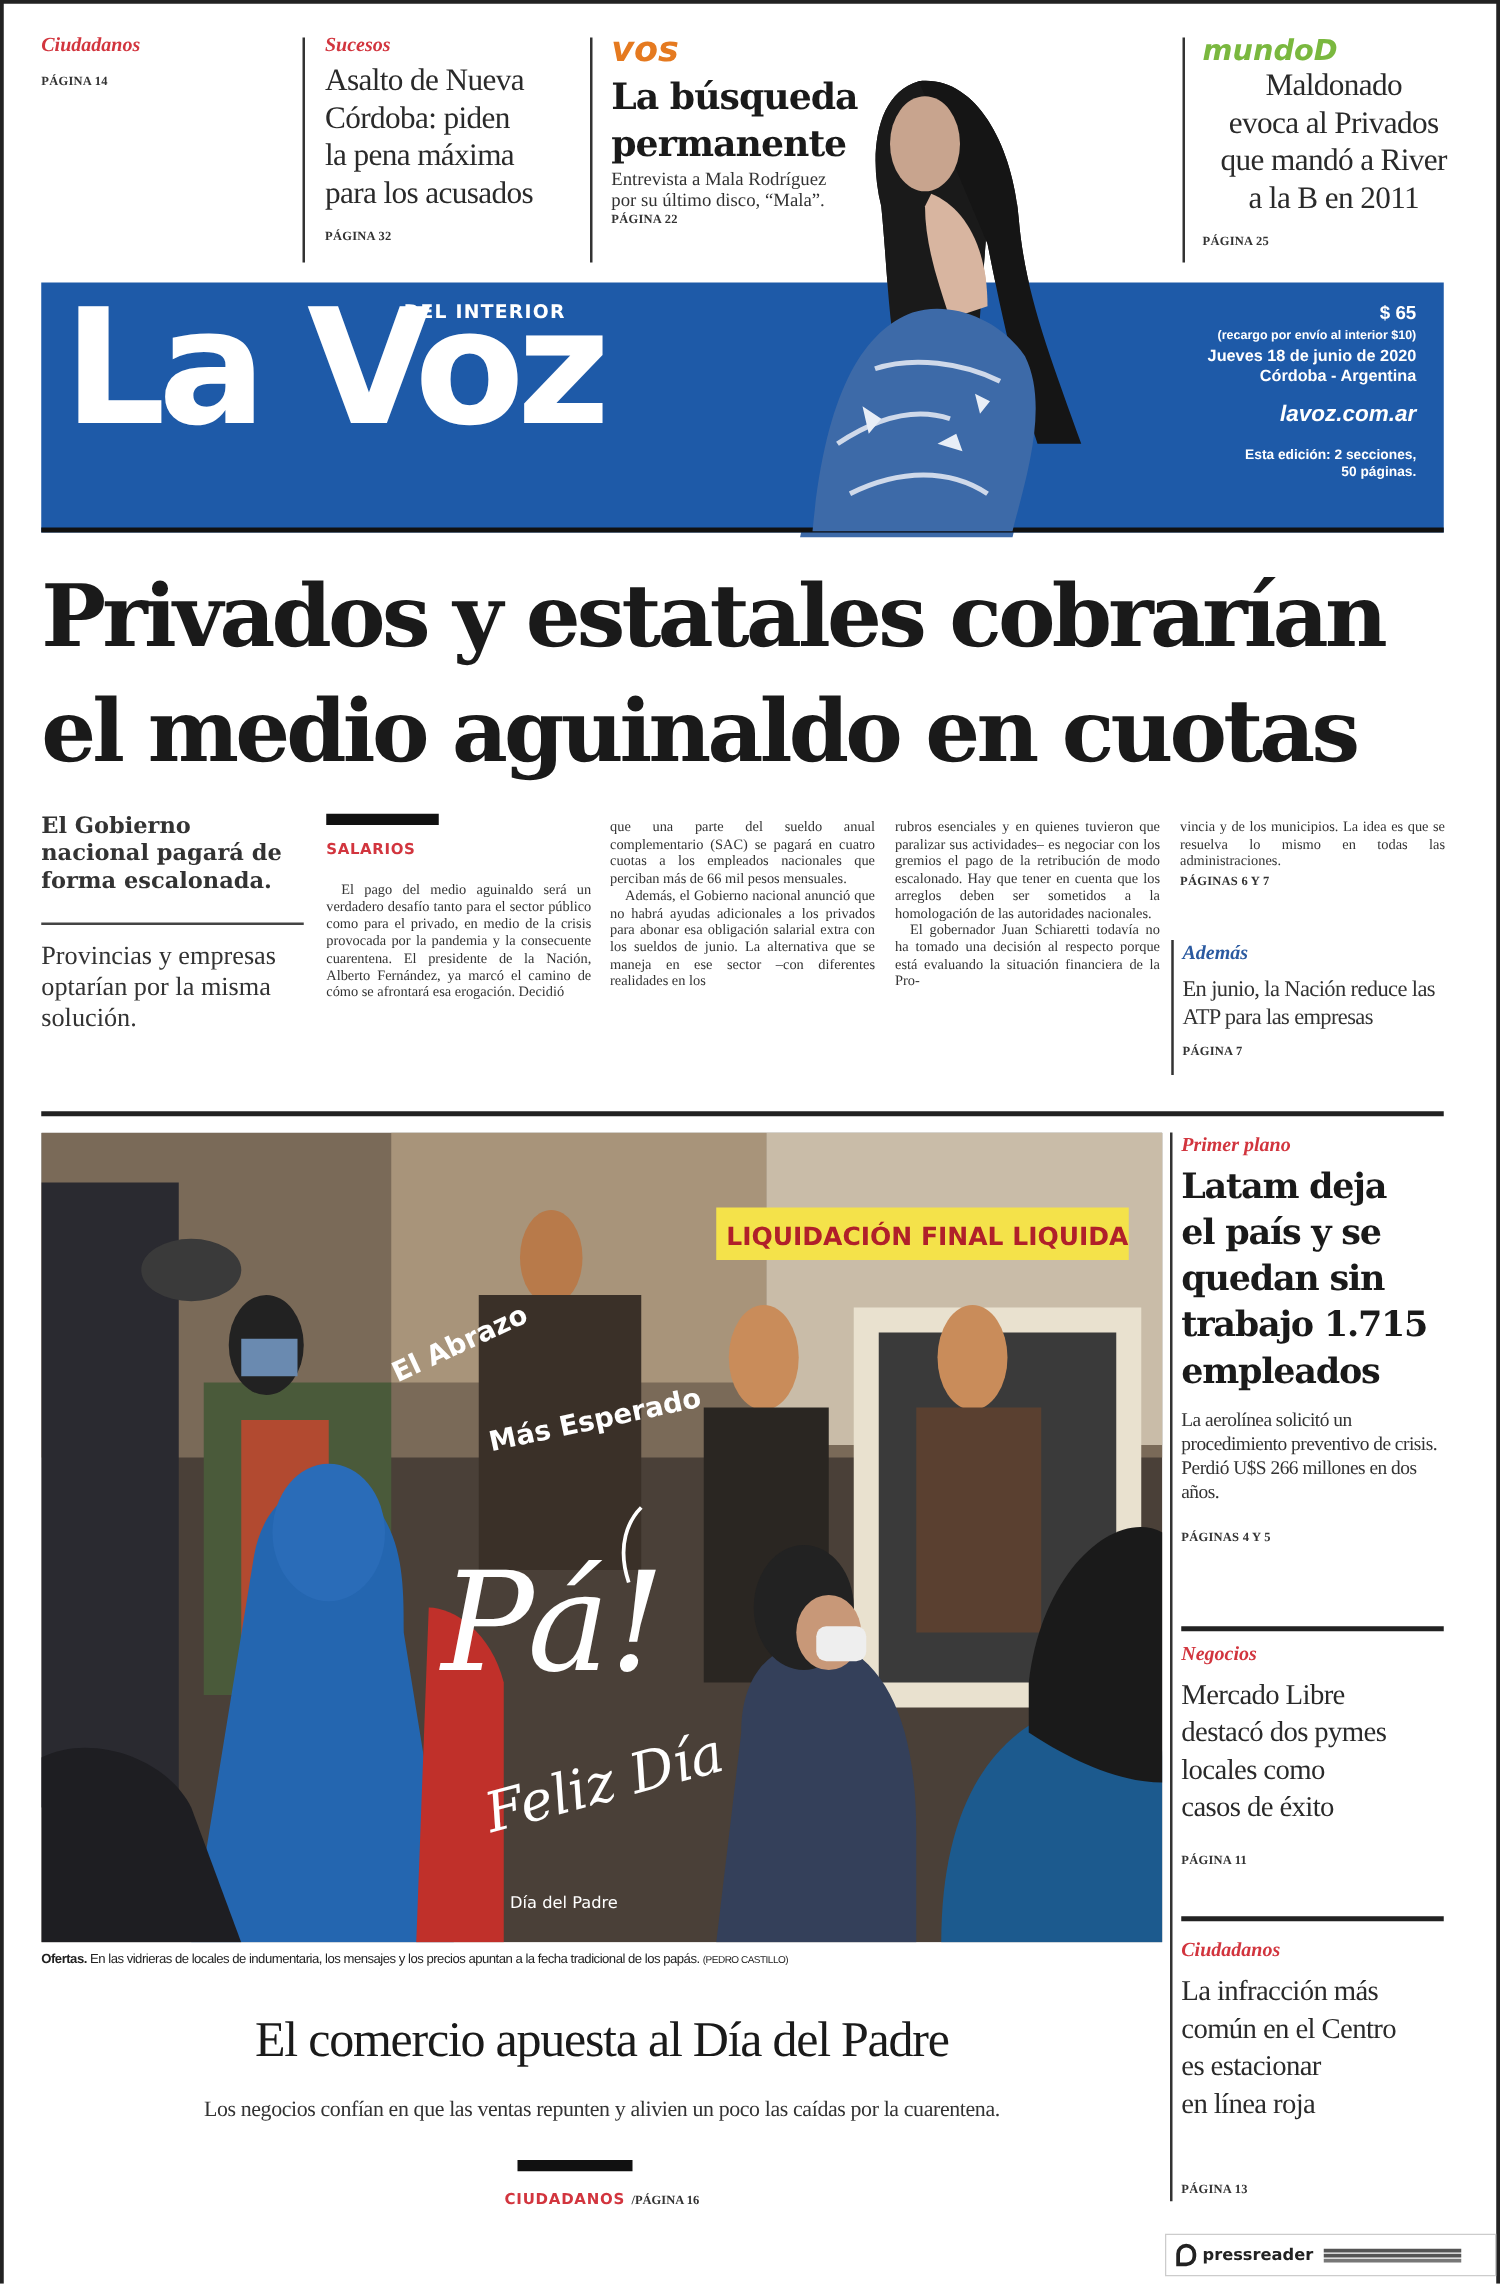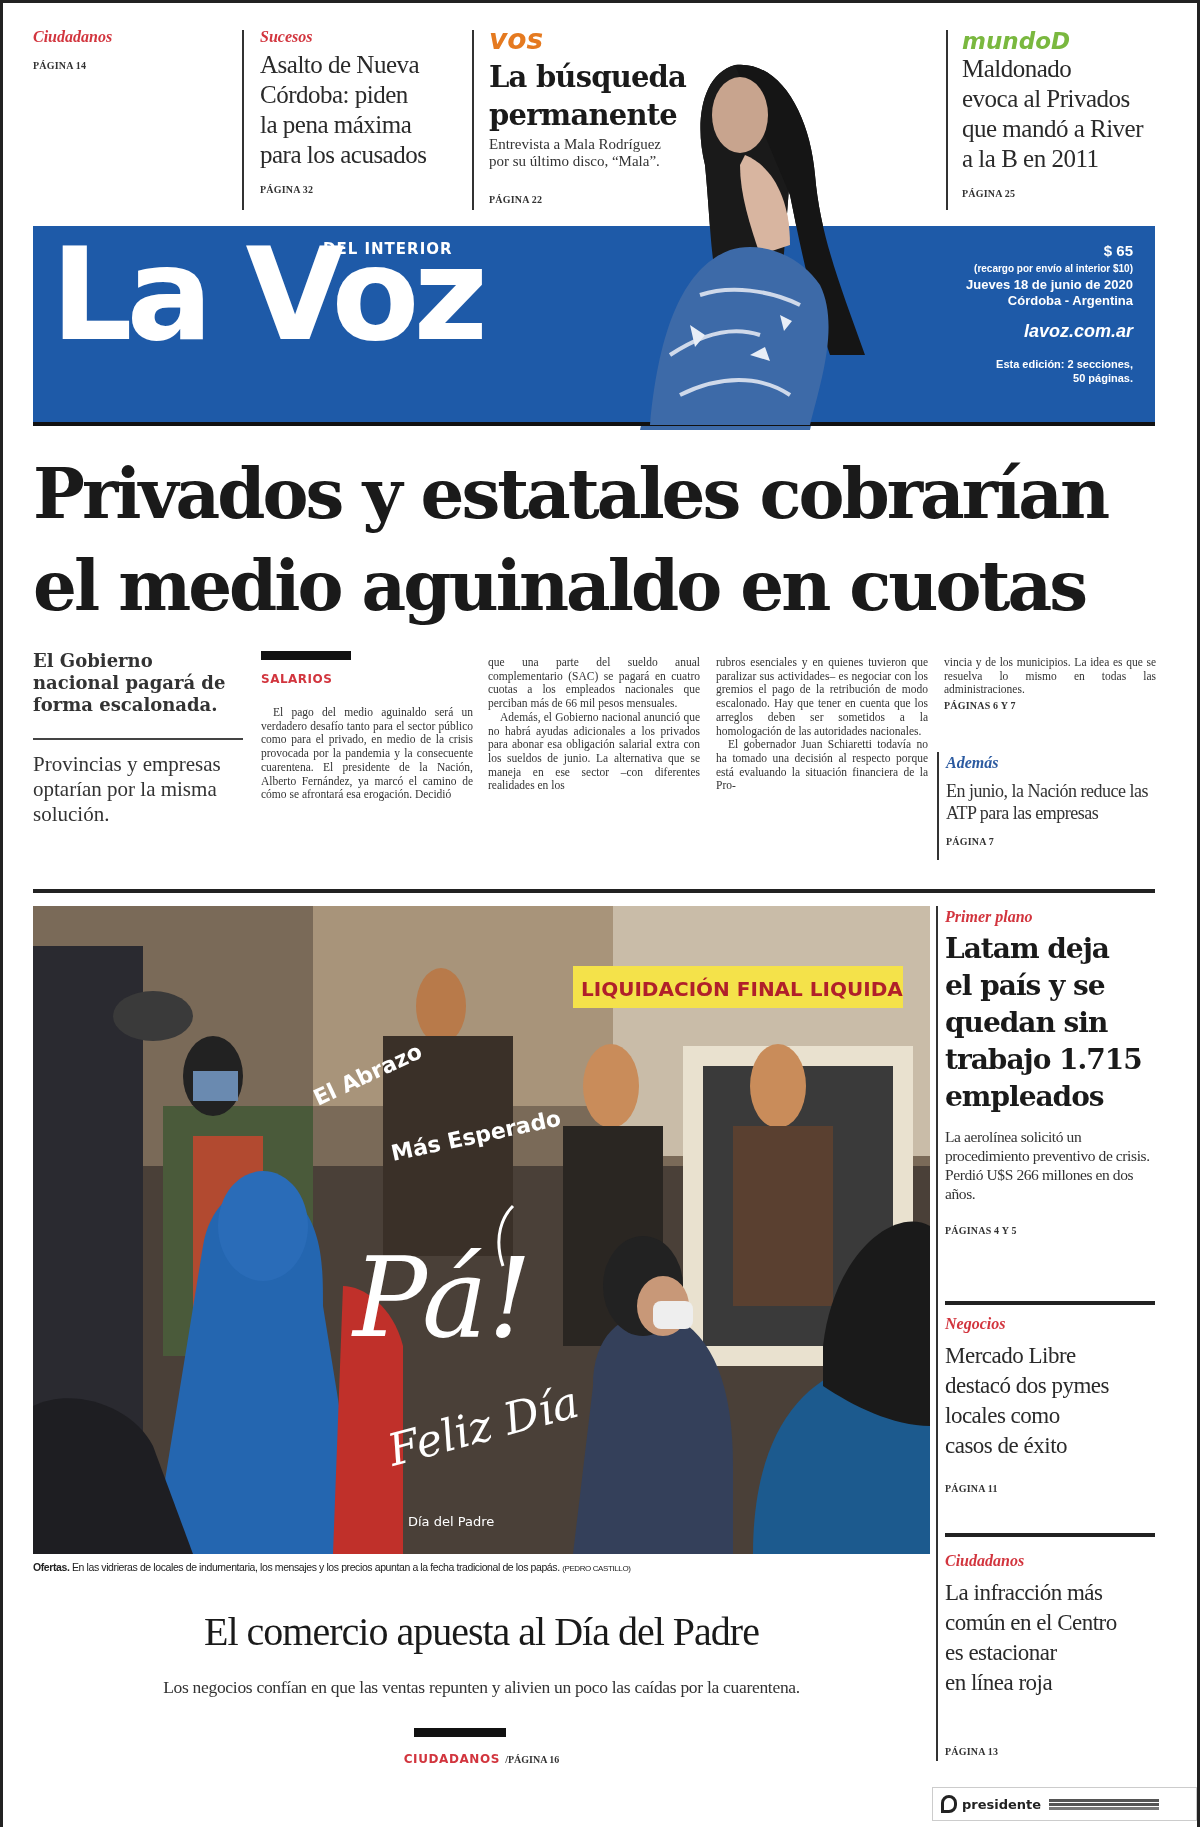--- a/index.html
+++ b/index.html
@@ -102,37 +102,37 @@
 <div class="teaser" style="left:489px; width:230px; top:26px;">
   <div class="vos-kicker">vos</div>
   <div class="vos-head" style="margin-top:4px;">
     <div>La búsqueda</div>
     <div>permanente</div>
   </div>
   <div class="vos-sub" style="margin-top:2px;">
     <div>Entrevista a Mala Rodríguez</div>
     <div>por su último disco, “Mala”.</div>
   </div>
-  <div class="pg" style="margin-top:24px;">PÁGINA 22</div>
+  <div class="pg" style="margin-top:0;">PÁGINA 22</div>
 </div>
 
 <svg class="singer" viewBox="0 0 300 375">
   <path d="M95 10 C60 20 55 70 65 110 C70 160 70 200 80 250 L140 250 L150 120 C150 60 140 15 95 10 Z" fill="#1a1a1a"></path>
   <path d="M95 10 C140 5 170 60 175 120 C180 180 200 230 225 300 L190 300 C170 240 160 190 150 140 Z" fill="#151515"></path>
   <ellipse cx="100" cy="60" rx="28" ry="38" fill="#c8a48e"></ellipse>
   <path d="M105 100 C130 110 150 140 150 190 L120 200 C110 170 100 140 100 110 Z" fill="#d8b5a0"></path>
   <path d="M10 330 C20 260 50 210 90 195 C120 185 160 200 180 230 C200 270 180 330 170 375 L0 375 Z" fill="#3d6aa8"></path>
   <path d="M30 300 C60 280 90 270 120 280 M40 340 C80 320 120 320 150 340 M60 240 C90 230 130 235 160 250" stroke="#cfd9ea" stroke-width="4" fill="none"></path>
   <path d="M50 270 l15 10 l-10 12 z M110 300 l15 -8 l5 14 z M140 260 l12 6 l-8 10 z" fill="#e8eef7"></path>
 </svg>
 
 <div class="vsep" style="left:946px; top:30px; height:180px;"></div>
 <div class="teaser" style="left:962px; width:210px;">
   <div class="mundo-kicker">mundoD</div>
-  <div class="head" style="margin-top:0;">
+  <div class="head" style="margin-top:0;text-align:center;">
     <div>Maldonado</div>
     <div>evoca al Privados</div>
     <div>que mandó a River</div>
     <div>a la B en 2011</div>
   </div>
   <div class="pg" style="margin-top:14px;">PÁGINA 25</div>
 </div>
 
 <div class="masthead">
   <div class="logo">La Voz</div>
@@ -286,19 +286,19 @@
     <div>La infracción más</div>
     <div>común en el Centro</div>
     <div>es estacionar</div>
     <div>en línea roja</div>
   </div>
   <div class="pg" style="margin-top:48px;">PÁGINA 13</div>
 </div>
 
 <div class="pressreader">
   <span class="pr-p"></span>
-  <span class="pr-logo">presidente</span>
+  <span class="pr-logo">pressreader</span>
   <div class="pr-fine">
     <div style="height:3px; background:#555; margin:1px 0;"></div>
     <div style="height:3px; background:#555; margin:1px 0;"></div>
     <div style="height:3px; background:#777; margin:1px 0;"></div>
   </div>
 </div>
 
 </body></html>

